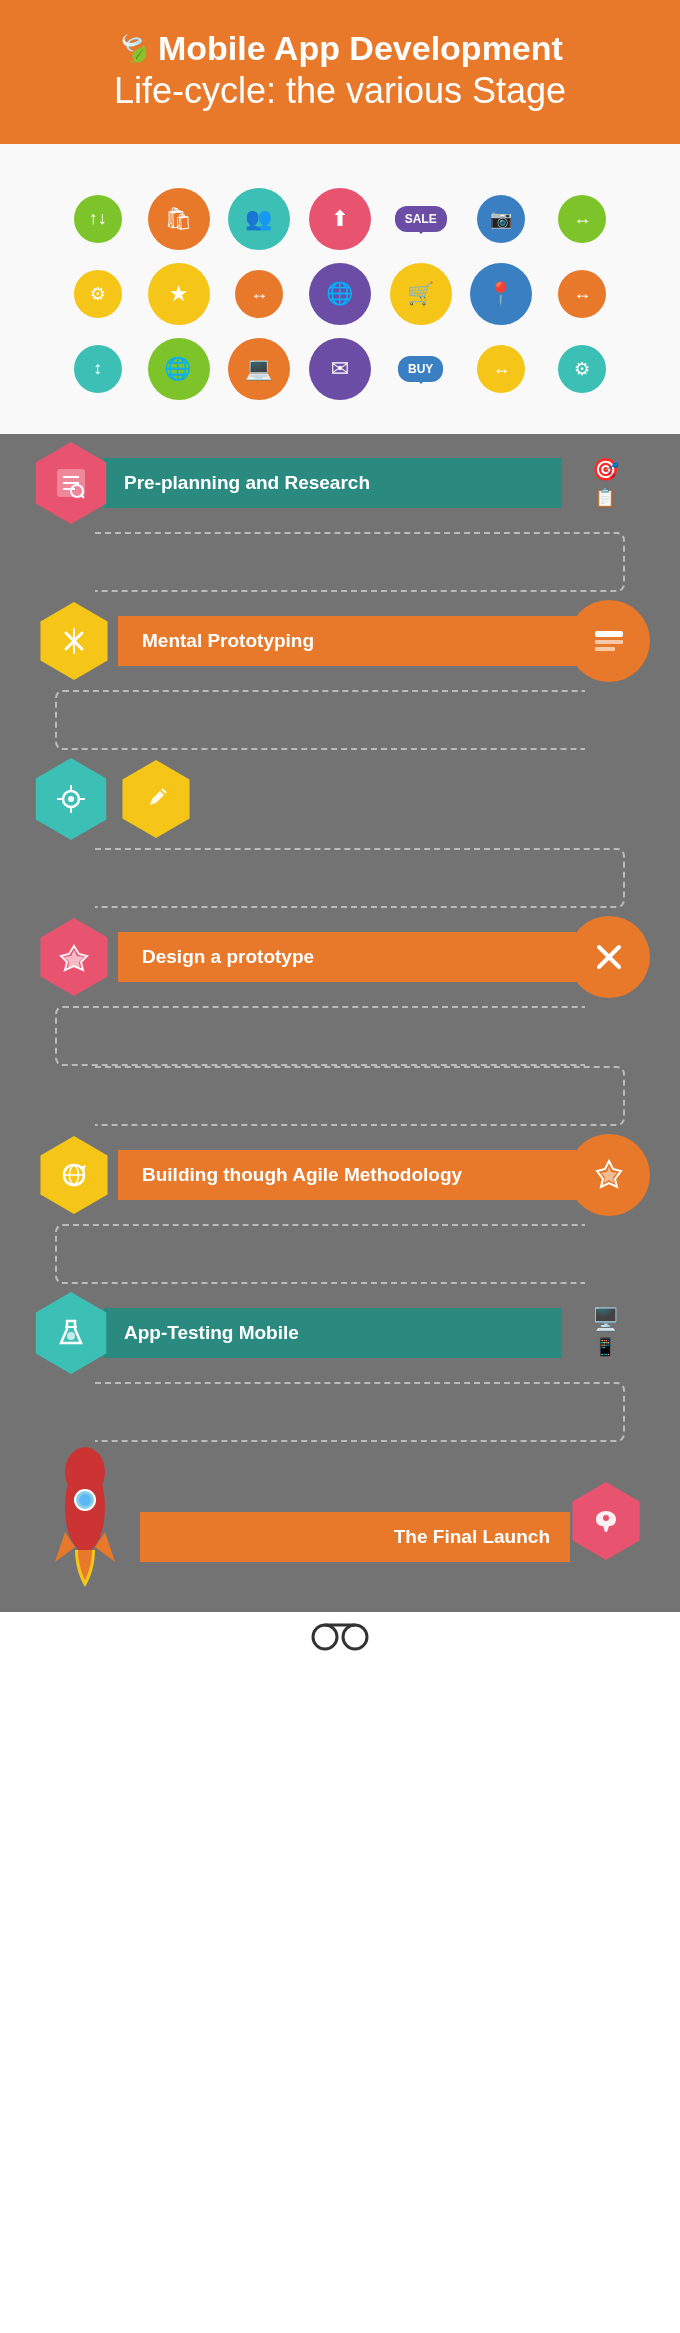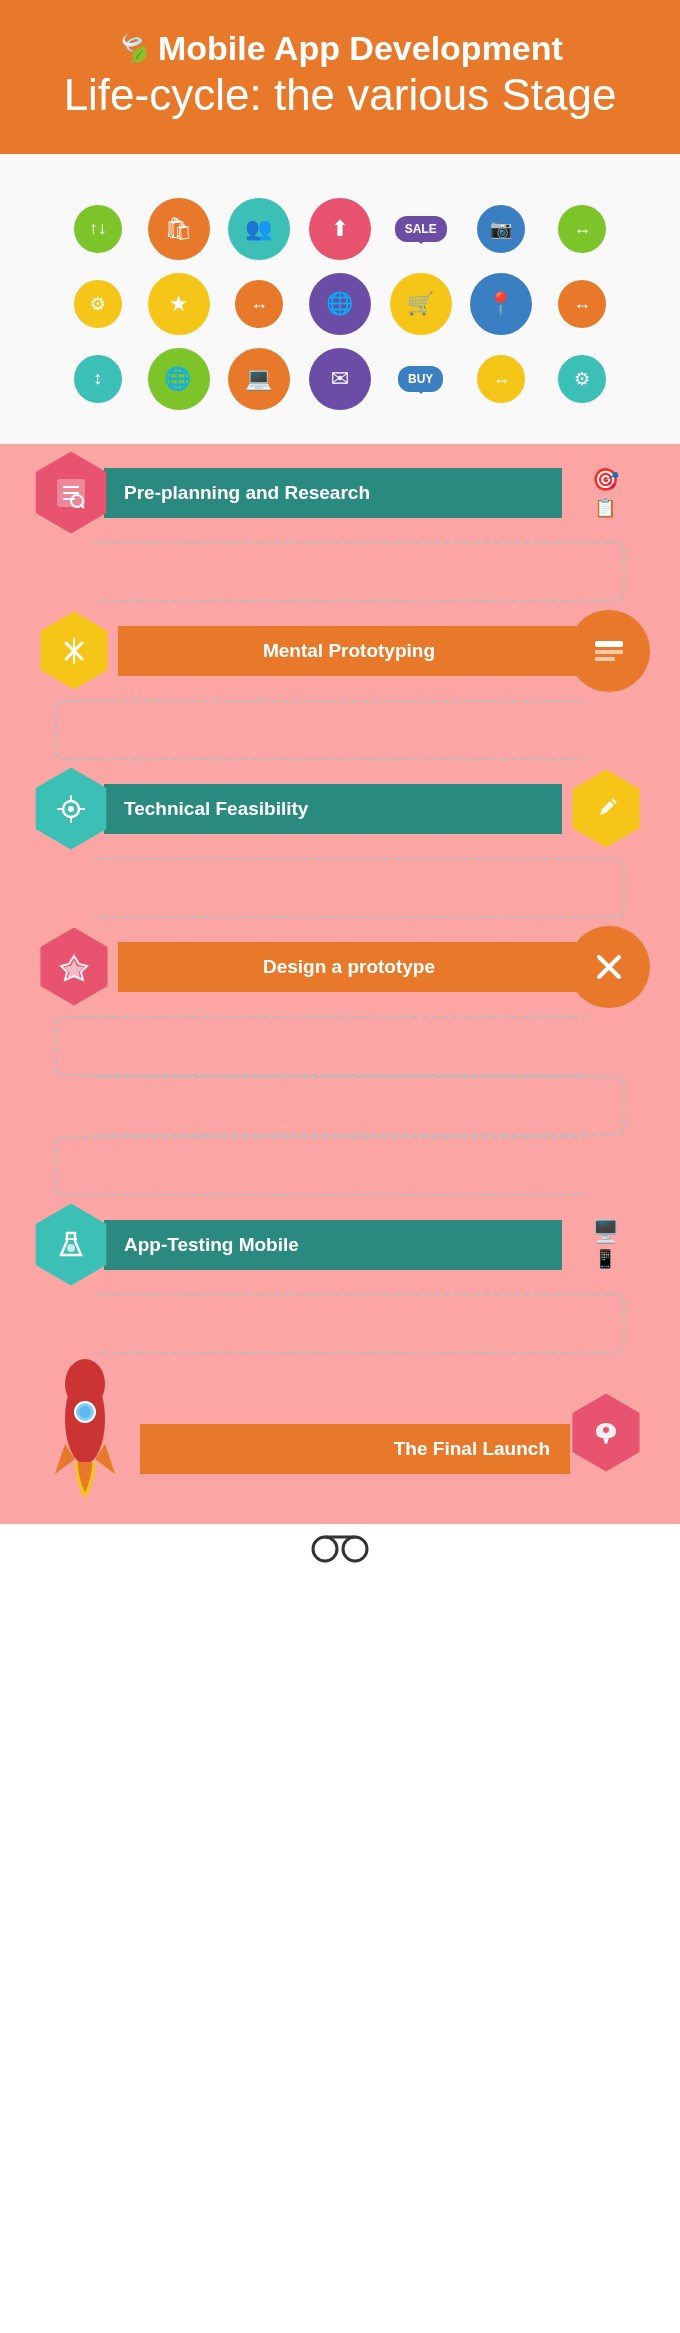--- a/index.html
+++ b/index.html
@@ -31,21 +31,21 @@
       align-items: center;
       gap: 6px;
     }
     .leaf-icon {
       color: #7DC42A;
       font-size: 28px;
       transform: rotate(-30deg);
       display: inline-block;
     }
     .header-title .line2 {
-      font-size: 44px;
+      font-size: 36px;
       font-weight: 700;
       text-align: center;
     }
     .header-title .line2 span {
       font-weight: 400;
     }
 
     
     .hero {
       background: #f9f9f9;
@@ -132,21 +132,21 @@
       content:'';
       position:absolute;
       bottom:-7px;
       left:50%;
       transform:translateX(-50%);
       border:5px solid transparent;
       border-top-color:#3A7FC1;
     }
 
     .stage-section {
-      background: #fca5a5;
+      background: #737373;
       padding-bottom: 10px;
     }
 
     
     .s-row {
       display: flex;
       align-items: center;
       padding: 8px 30px;
       gap: 0;
     }
@@ -179,21 +179,21 @@
       flex: 1;
       height: 50px;
       display: flex;
       align-items: center;
       padding: 0 20px;
       font-size: 19px;
       font-weight: 600;
       color: white;
     }
     .s-row.left .s-banner { margin-left: -8px; }
-    .s-row.right .s-banner { margin-right: -8px; justify-content: center; padding-left: 24px; }
+    .s-row.right .s-banner { margin-right: -8px; justify-content: flex-start; padding-left: 24px; }
 
     .s-deco {
       width: 88px;
       height: 82px;
       display: flex;
       align-items: center;
       justify-content: center;
     }
     .s-deco-hex {
       width: 78px;
@@ -322,23 +322,20 @@
     <div class="s-hex" style="background:#3CBFB4">
       <svg width="36" height="36" viewBox="0 0 36 36">
           <circle cx="18" cy="18" r="8" fill="none" stroke="white" stroke-width="2.5"></circle>
           <line x1="18" y1="4" x2="18" y2="10" stroke="white" stroke-width="2"></line>
           <line x1="18" y1="26" x2="18" y2="32" stroke="white" stroke-width="2"></line>
           <line x1="4" y1="18" x2="10" y2="18" stroke="white" stroke-width="2"></line>
           <line x1="26" y1="18" x2="32" y2="18" stroke="white" stroke-width="2"></line>
           <circle cx="18" cy="18" r="3" fill="white"></circle>
         </svg>
     </div>
-    <div class="s-banner" style="background:#2A8A80">
-      <span>Technical Feasibility</span>
-    </div>
     <div class="s-deco">
       <div class="s-deco-hex" style="background:#F5C518">
         <svg width="32" height="32" viewBox="0 0 32 32">
             <path d="M20 8 L24 12 L16 20 L10 22 L12 16 Z" fill="white" opacity="0.9"></path>
             <line x1="22" y1="6" x2="26" y2="10" stroke="white" stroke-width="2"></line>
           </svg>
       </div>
     </div>
   </div>
 
@@ -362,20 +359,42 @@
           </svg>
       </div>
     </div>
   </div>
 
   <div class="conn-left"></div>
 
 
   <div class="conn-right"></div>
 
+  <div class="s-row right">
+    <div class="s-circ" style="background:#E8782A">
+      <svg width="36" height="36" viewBox="0 0 36 36">
+          <polygon points="18,4 22,12 30,14 24,22 26,30 18,26 10,30 12,22 6,14 14,12" fill="none" stroke="white" stroke-width="2"></polygon>
+          <polygon points="18,10 20,15 26,16 22,20 23,26 18,23 13,26 14,20 10,16 16,15" fill="white" opacity="0.5"></polygon>
+        </svg>
+    </div>
+    <div class="s-banner" style="background:#E8782A">
+      <span>Building though Agile Methodology</span>
+    </div>
+    <div class="s-deco">
+      <div class="s-deco-hex" style="background:#F5C518">
+        <svg width="32" height="32" viewBox="0 0 32 32">
+            <path d="M16 6 C22 6 26 10 26 16 C26 22 22 26 16 26 C10 26 6 22 6 16 C6 10 10 6 16 6 Z" fill="none" stroke="white" stroke-width="2.5"></path>
+            <path d="M16 6 C22 10 22 22 16 26" fill="none" stroke="white" stroke-width="1.5"></path>
+            <path d="M16 6 C10 10 10 22 16 26" fill="none" stroke="white" stroke-width="1.5"></path>
+            <line x1="6" y1="16" x2="26" y2="16" stroke="white" stroke-width="1.5"></line>
+            <path d="M22 8 L28 6 L26 12" fill="white"></path>
+          </svg>
+      </div>
+    </div>
+  </div>
 
   <div class="conn-left"></div>
 
   <div class="s-row left">
     <div class="s-hex" style="background:#3CBFB4">
       <svg width="36" height="36" viewBox="0 0 36 36">
           <path d="M14 6 L14 14 L8 28 L28 28 L22 14 L22 6 Z" fill="none" stroke="white" stroke-width="2.5"></path>
           <line x1="12" y1="12" x2="24" y2="12" stroke="white" stroke-width="2"></line>
           <circle cx="18" cy="21" r="4" fill="white" opacity="0.7"></circle>
         </svg>

